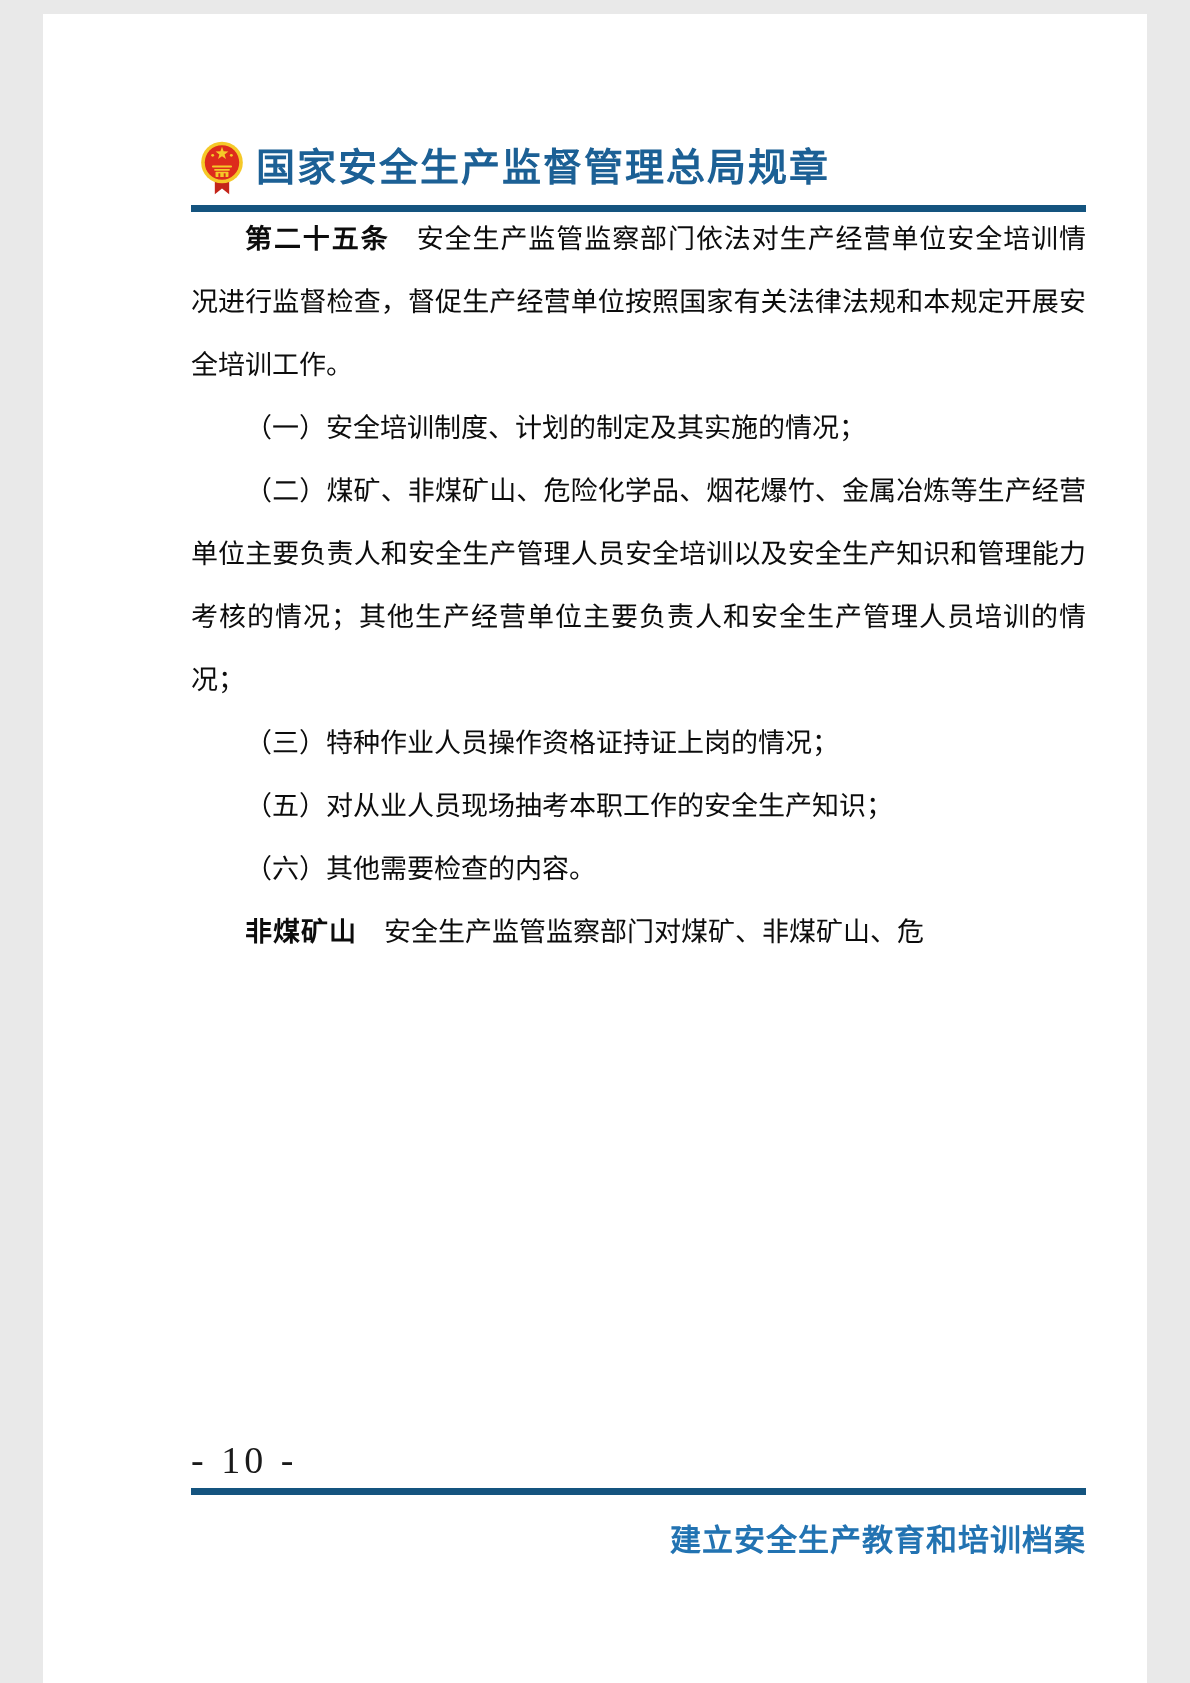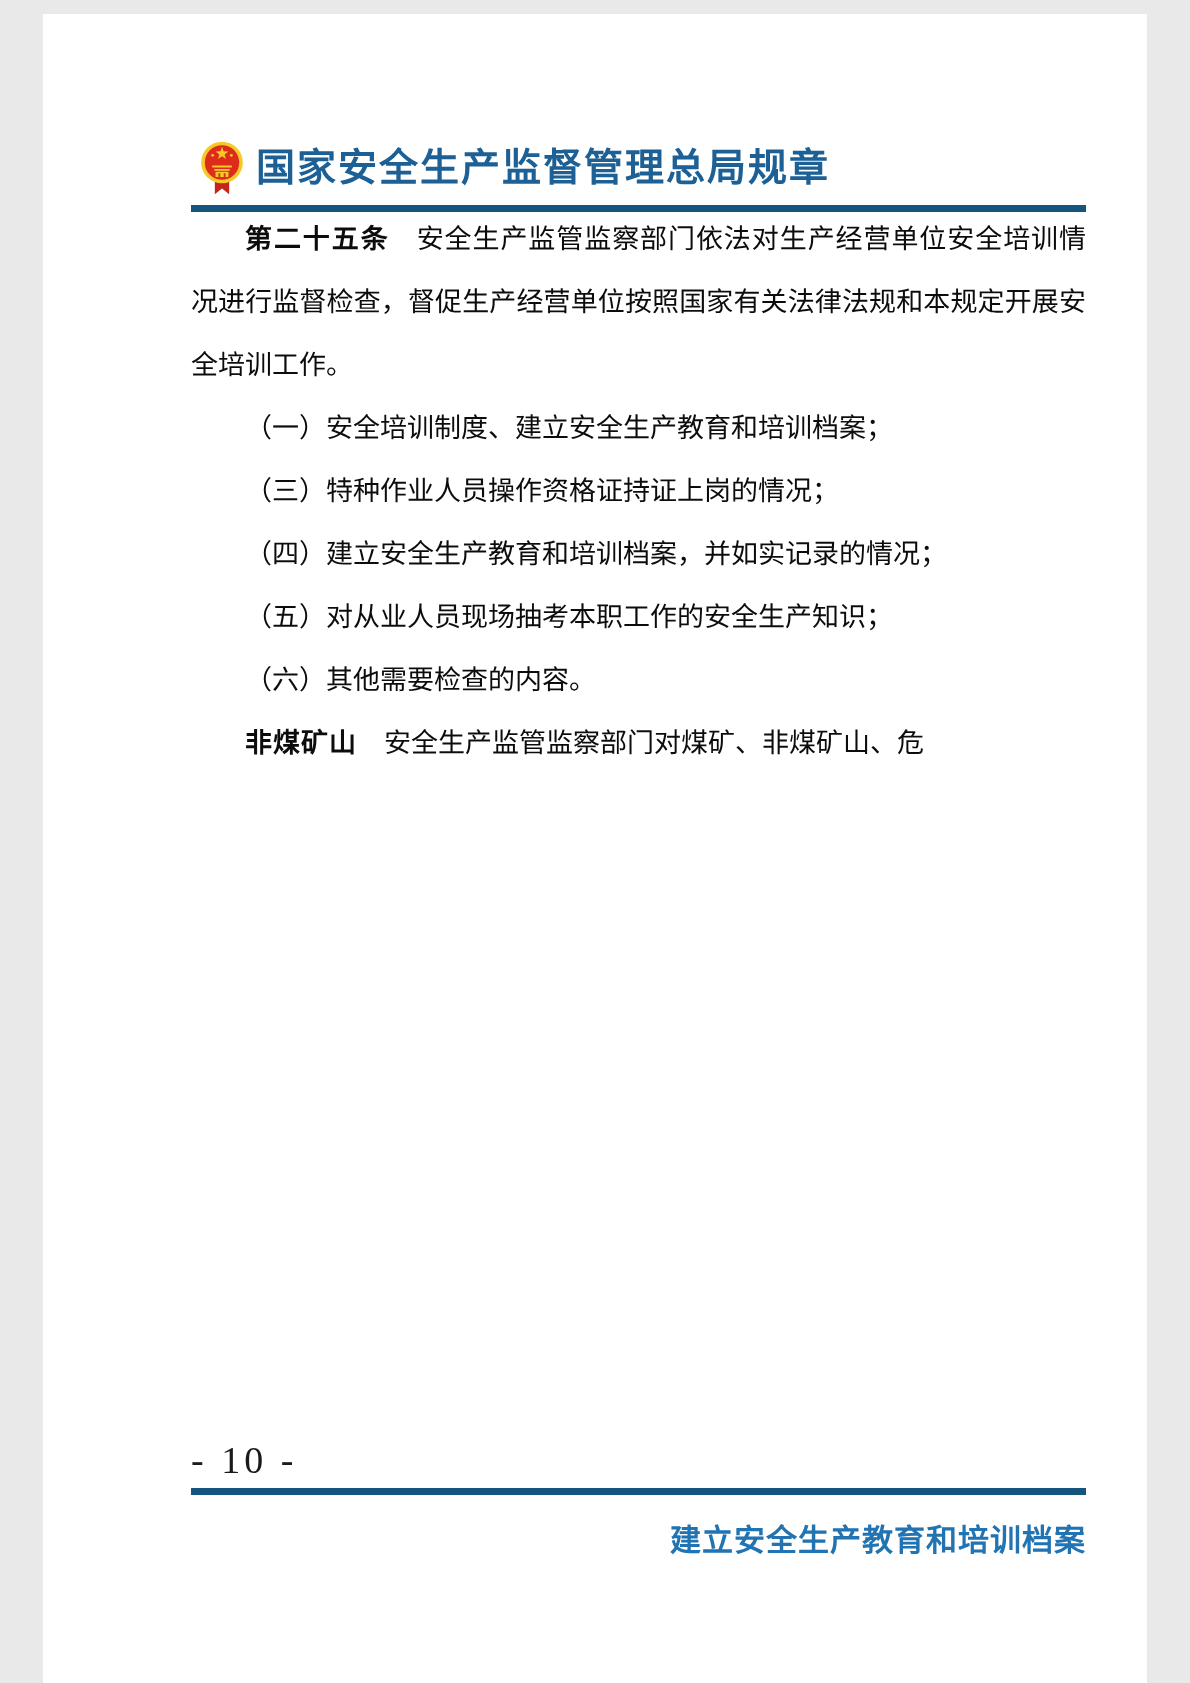--- a/index.html
+++ b/index.html
@@ -98,23 +98,23 @@
     <rect x="25" y="45" width="2.6" height="5" fill="#dd2b1c"></rect>
     <rect x="32.4" y="45" width="2.6" height="5" fill="#dd2b1c"></rect>
   </svg>
 
   <h1 class="page-title">国家安全生产监督管理总局规章</h1>
 
   <div class="rule header-rule"></div>
 
   <main class="doc-body">
     <p><span class="lead">第二十五条</span><span>安全生产监管监察部门依法对生产经营单位安全培训情况进行监督检查，督促生产经营单位按照国家有关法律法规和本规定开展安全培训工作。</span></p>
-    <p><span>（一）安全培训制度、建立安全生产教育和培训档案；</span></p>
+    <p><span>（一）安全培训制度、计划的制定及其实施的情况；</span></p>
+    <p><span>（二）煤矿、非煤矿山、危险化学品、烟花爆竹、金属冶炼等生产经营单位主要负责人和安全生产管理人员安全培训以及安全生产知识和管理能力考核的情况；其他生产经营单位主要负责人和安全生产管理人员培训的情况；</span></p>
     <p><span>（三）特种作业人员操作资格证持证上岗的情况；</span></p>
-    <p><span>（四）建立安全生产教育和培训档案，并如实记录的情况；</span></p>
     <p><span>（五）对从业人员现场抽考本职工作的安全生产知识；</span></p>
     <p><span>（六）其他需要检查的内容。</span></p>
     <p><span class="lead">非煤矿山</span><span>安全生产监管监察部门对煤矿、非煤矿山、危</span></p>
   </main>
 
   <div class="page-number">- 10 -</div>
   <div class="rule footer-rule"></div>
   <div class="publisher">建立安全生产教育和培训档案</div>
 
 </div>

